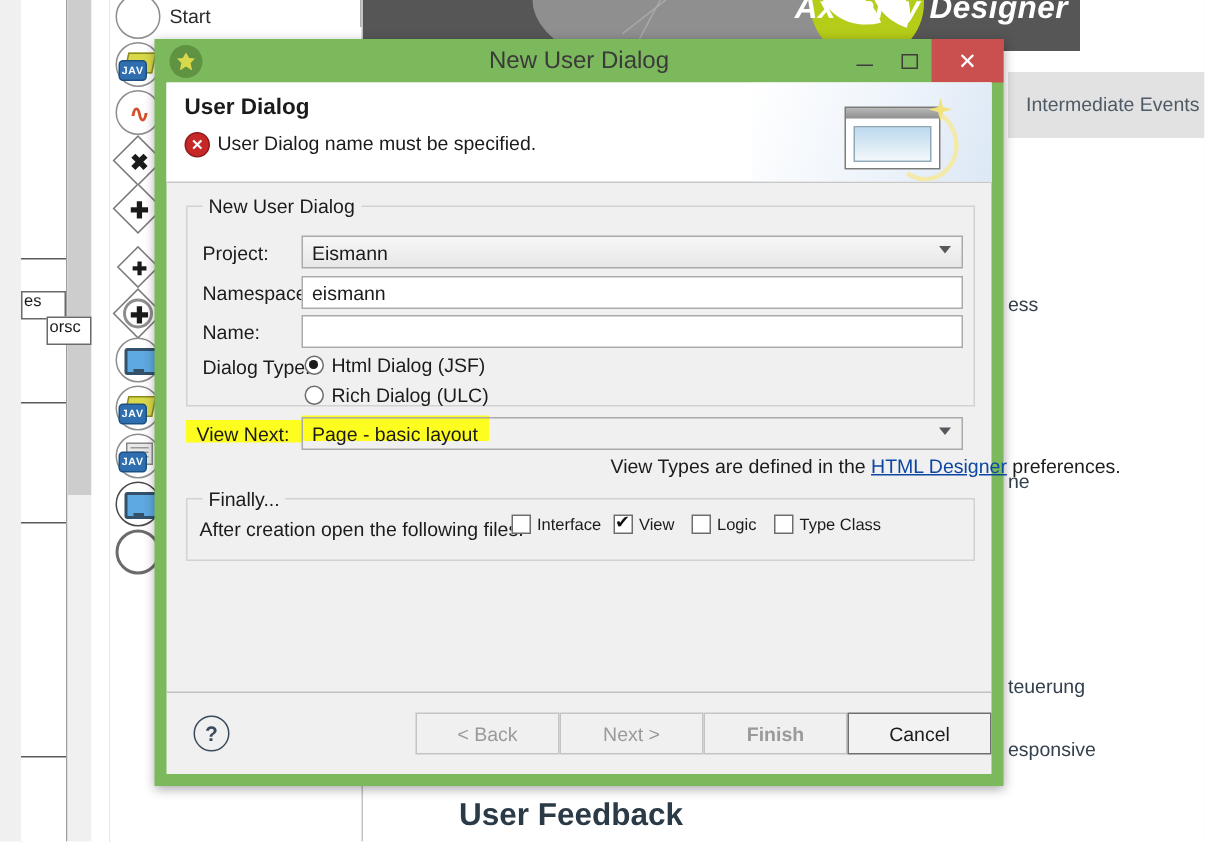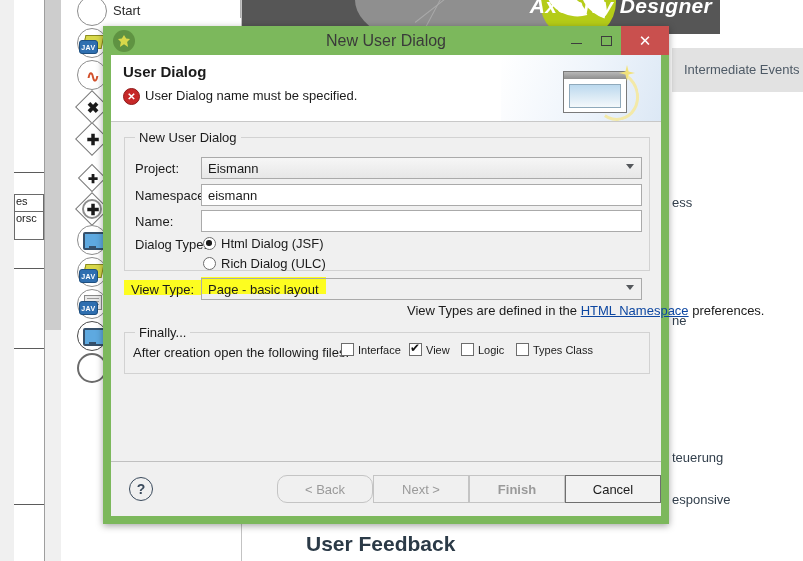--- a/index.html
+++ b/index.html
@@ -350,21 +350,21 @@
     <div class="divider" style="top:268px;"></div>
     <div class="divider" style="top:348px;"></div>
     <div class="divider" style="top:504px;"></div>
   </div>
   <div class="scroll-track">
     <div class="scroll-thumb" style="left:0; top:0;"></div>
   </div>
   <div class="col-gap"></div>
 
   <div class="mini-field" style="top:194px; height:19px;">es</div>
-  <div class="mini-field" style="top:211px; height:29px;">orsc</div>
+  <div class="mini-field" style="top:211px; height:19px;margin-left:17px;">orsc</div>
 
   <div class="palette">
     <div class="pal-icon" style="top:-4px;">
         <div class="ring"></div>
       </div>
     <div class="pal-icon" style="top:28px;">
       <div class="ring"></div>
         <div class="yellow-doc"></div>
         <div class="jav-badge">JAV</div>
     </div>
@@ -483,28 +483,28 @@
         <span class="radio-label">Html Dialog (JSF)</span>
       </div>
       <div class="radio-row" style="left:92px; top:201px;">
         <span class="radio"></span>
         <span class="radio-label">Rich Dialog (ULC)</span>
       </div>
 
       <div class="hl" style="left:13px; top:225px; width:77px; height:15px;"></div>
       <div class="hl" style="left:90px; top:222px; width:125px; height:17px;"></div>
 
-      <div class="lbl" style="left:20px; top:227px;">View Type:</div>
+      <div class="lbl" style="left:20px; top:227px;">View Next:</div>
       <div class="combo" style="left:90px; top:223px; width:441px; background:transparent; border-color:#aaaaaa;">
         <span>Page - basic layout</span>
         <span class="arrow"></span>
       </div>
 
       <div class="hint" style="left:296px; top:248px;">
-        <span>View Types are defined in the </span><a href="#">HTML Namespace</a><span> preferences.</span>
+        <span>View Types are defined in the </span><a href="#">HTML Designer</a><span> preferences.</span>
       </div>
 
       <div class="group" style="left:13px; top:277px; width:524px; height:40px;">
         <span class="group-title">Finally...</span>
       </div>
       <div class="lbl" style="left:22px; top:290px;">After creation open the following files:</div>
 
       <div class="chk-row" style="left:230px; top:288px;">
         <span class="chkbox"></span>
         <span class="chk-label">Interface</span>
@@ -512,26 +512,26 @@
       <div class="chk-row" style="left:298px; top:288px;">
         <span class="chkbox checked"></span>
         <span class="chk-label">View</span>
       </div>
       <div class="chk-row" style="left:350px; top:288px;">
         <span class="chkbox"></span>
         <span class="chk-label">Logic</span>
       </div>
       <div class="chk-row" style="left:405px; top:288px;">
         <span class="chkbox"></span>
-        <span class="chk-label">Types Class</span>
+        <span class="chk-label">Type Class</span>
       </div>
 
       <div class="btnbar">
         <div class="help-btn">?</div>
-        <div class="wbtn" style="left:166px;border-radius:10px;">&lt; Back</div>
+        <div class="wbtn" style="left:166px;">&lt; Back</div>
         <div class="wbtn" style="left:262px;">Next &gt;</div>
         <div class="wbtn" style="left:358px;font-weight:bold;">Finish</div>
         <div class="wbtn enabled" style="left:454px;">Cancel</div>
       </div>
 
     </div>
   </div>
 </div>
 
 </body></html>

